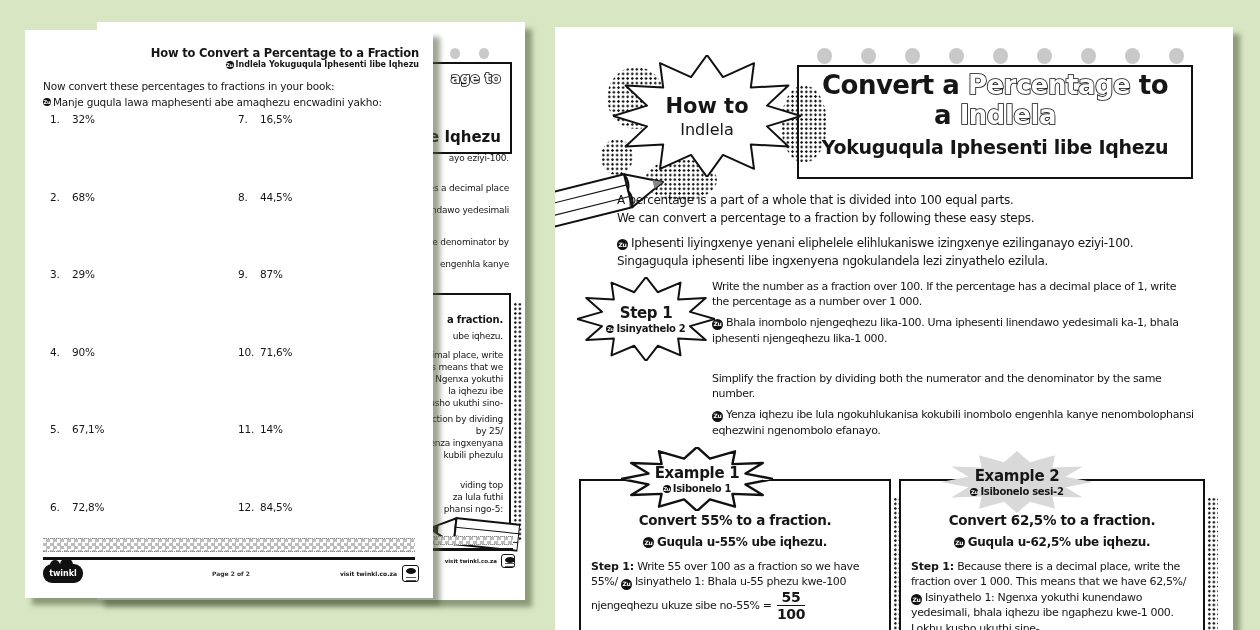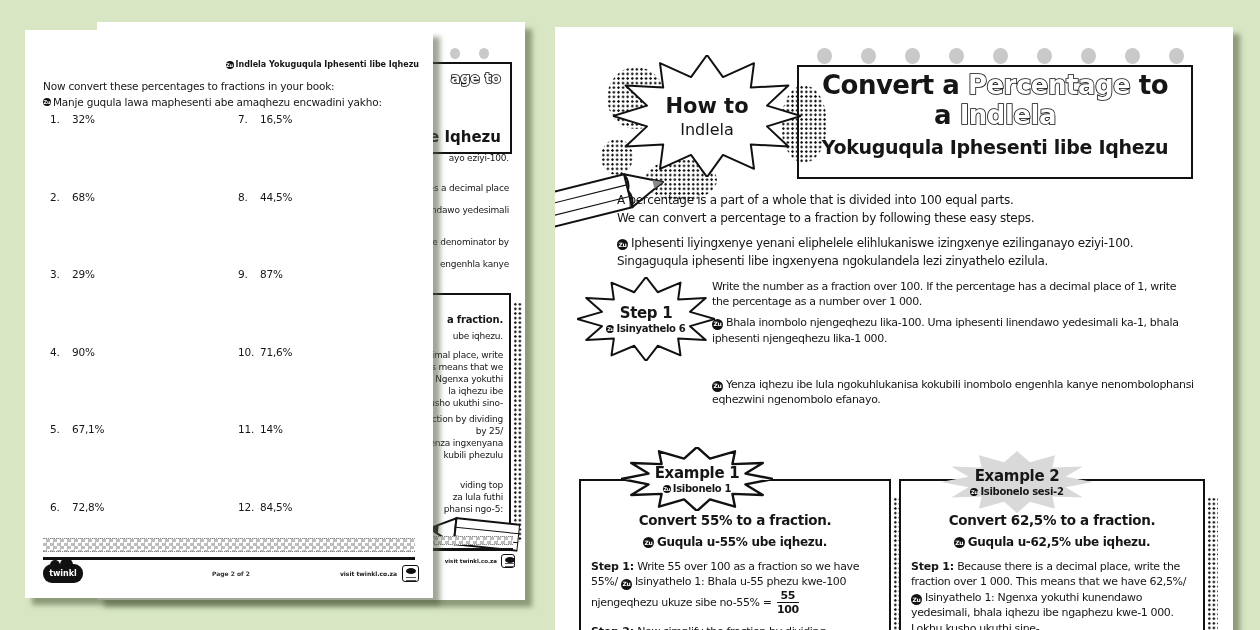--- a/index.html
+++ b/index.html
@@ -8,21 +8,21 @@
   .page { position:absolute; background:#fff; box-shadow:7px 7px 5px rgba(80,92,64,.55); overflow:hidden; }
   .abs { position:absolute; }
 
   
   .zu { display:inline-flex; width:11px; height:11px; border-radius:50%; background:#111; color:#fff;
         font-size:6px; font-weight:bold; align-items:center; justify-content:center;
         vertical-align:-1px; margin-right:3px; flex:0 0 auto; }
   .zu-sm { width:8px; height:8px; font-size:5px; margin-right:2px; }
   .bubble { color:#fff; -webkit-text-stroke:1.6px #111; paint-order:stroke fill;
             text-shadow:0 0 1px #111; font-weight:800; }
-  .frac { display:inline-block; text-align:center; font-weight:bold; font-size:11px; line-height:1; vertical-align:middle; margin-left:2px; }
+  .frac { display:inline-block; text-align:center; font-weight:bold; font-size:14px; line-height:1; vertical-align:middle; margin-left:2px; }
   .frac .top { display:block; border-bottom:1.5px solid #111; padding:0 2px 1px; }
   .frac .bot { display:block; padding-top:1px; }
   .halftone { background-image:radial-gradient(#111 1px, transparent 1.4px); background-size:4.6px 4.6px; }
   .checker { background:repeating-conic-gradient(#bdbdbd 0% 25%, #ffffff 0% 50%) 0 0/7px 7px;
              border-top:1px dotted #8a8a8a; border-bottom:1px dotted #8a8a8a; }
   .star-wrap { position:absolute; }
   .star-wrap svg { position:absolute; inset:0; width:100%; height:100%; }
   .star-label { position:absolute; inset:0; display:flex; flex-direction:column; align-items:center; justify-content:center; text-align:center; z-index:2; }
   .tw-logo { position:relative; width:40px; height:19px; background:#111; border-radius:9px;
              display:flex; align-items:center; justify-content:center; }
@@ -30,21 +30,21 @@
   .tw-logo::after  { content:""; position:absolute; top:-6px; left:17px; width:13px; height:13px; background:#111; border-radius:50%; }
   .tw-logo span { position:relative; z-index:1; color:#fff; font-size:8px; font-weight:bold; }
   .badge { width:17px; height:17px; border:1px solid #111; border-radius:3px; background:#fff; position:relative; }
   .badge::before { content:""; position:absolute; top:2px; left:3px; width:10px; height:6px; background:#111; border-radius:50%; }
   .badge::after { content:""; position:absolute; bottom:3px; left:3px; width:10px; height:1.5px; background:#555; box-shadow:0 3px 0 #555; }
 
   
   #page2 { left:25px; top:30px; width:408px; height:568px; z-index:3; }
   .p2-head { position:absolute; top:16px; right:14px; text-align:right; }
   .p2-title { font-size:11.5px; font-weight:bold; letter-spacing:-0.2px; }
-  .p2-title-zu { font-size:8px; font-weight:bold; margin-top:14px; display:flex; justify-content:flex-end; align-items:center; }
+  .p2-title-zu { font-size:8px; font-weight:bold; margin-top:0; display:flex; justify-content:flex-end; align-items:center; }
   .p2-instr { position:absolute; left:18px; top:48px; font-size:10.5px; letter-spacing:-0.2px; line-height:1.55; }
   .p2-instr .row { display:flex; align-items:center; }
   .wk-col { position:absolute; top:83px; }
   .wk-item { font-size:10.5px; margin-bottom:65.5px; letter-spacing:-0.2px; }
   .wk-num { display:inline-block; width:22px; }
   .p2-checker { position:absolute; left:18px; right:18px; top:508px; height:14px; }
   .p2-line { position:absolute; left:18px; right:18px; top:527px; height:3px; background:#111; }
   .p2-footer { position:absolute; left:18px; right:14px; top:534px; display:flex; align-items:center; }
   .p2-pagenum { position:absolute; left:0; right:0; text-align:center; font-size:6px; font-weight:bold; color:#333; }
   .p2-site { margin-left:auto; display:flex; align-items:center; gap:5px; font-size:6px; font-weight:bold; }
@@ -132,20 +132,21 @@
   <div class="mini-checker checker"></div>
   <div class="mini-footline"></div>
   <div class="mini-footer">
     <span>visit twinkl.co.za</span>
     <span class="badge" style="width:14px;height:14px;"></span>
   </div>
 </div>
 
 <div class="page" id="page2">
   <div class="p2-head">
+    <div class="p2-title">How to Convert a Percentage to a Fraction</div>
     <div class="p2-title-zu">
       <span class="zu zu-sm">Zu</span>
       <span>Indlela Yokuguqula Iphesenti libe Iqhezu</span>
     </div>
   </div>
   <div class="p2-instr">
     <div>Now convert these percentages to fractions in your book:</div>
     <div class="row">
       <span class="zu zu-sm">Zu</span>
       <span>Manje guqula lawa maphesenti abe amaqhezu encwadini yakho:</span>
@@ -239,32 +240,33 @@
   </div>
 
   <div class="star-wrap" style="left:22px;top:250px;width:138px;height:84px;">
     <svg viewBox="0 0 100 100" preserveAspectRatio="none">
       <polygon points="100,50 81.9,58.5 93.3,75 73.3,73.3 75,93.3 58.5,81.9 50,100 41.5,81.9 25,93.3 26.7,73.3 6.7,75 18.1,58.5 0,50 18.1,41.5 6.7,25 26.7,26.7 25,6.7 41.5,18.1 50,0 58.5,18.1 75,6.7 73.3,26.7 93.3,25 81.9,41.5" fill="#fff" stroke="#111" stroke-width="2" stroke-linejoin="round" vector-effect="non-scaling-stroke"></polygon>
     </svg>
     <div class="star-label">
       <div class="star-title">Step 1</div>
       <div class="star-sub">
         <span class="zu zu-sm">Zu</span>
-        <span>Isinyathelo 6</span>
+        <span>Isinyathelo 2</span>
       </div>
     </div>
   </div>
   <div class="step-text" style="top:252px;">
     <div>Write the number as a fraction over 100. If the percentage has a decimal  place of 1, write the percentage as a number over 1 000.</div>
     <div class="zu-para">
       <span class="zu">Zu</span><span>Bhala inombolo njengeqhezu lika-100. Uma iphesenti linendawo yedesimali ka-1, bhala iphesenti njengeqhezu lika-1 000.</span>
     </div>
   </div>
 
   <div class="step-text" style="top:344px;">
+    <div>Simplify the fraction by dividing both the numerator and the denominator by the same number.</div>
     <div class="zu-para">
       <span class="zu">Zu</span><span>Yenza iqhezu ibe lula ngokuhlukanisa kokubili inombolo engenhla kanye nenombolophansi eqhezwini  ngenombolo efanayo.</span>
     </div>
   </div>
 
   <div class="exbox-shadow halftone" style="left:338px;"></div>
   <div class="exbox" style="left:24px;width:312px;">
     <div class="ex-head">Convert 55% to a fraction.</div>
     <div class="ex-head-zu">
       <span class="zu">Zu</span>

